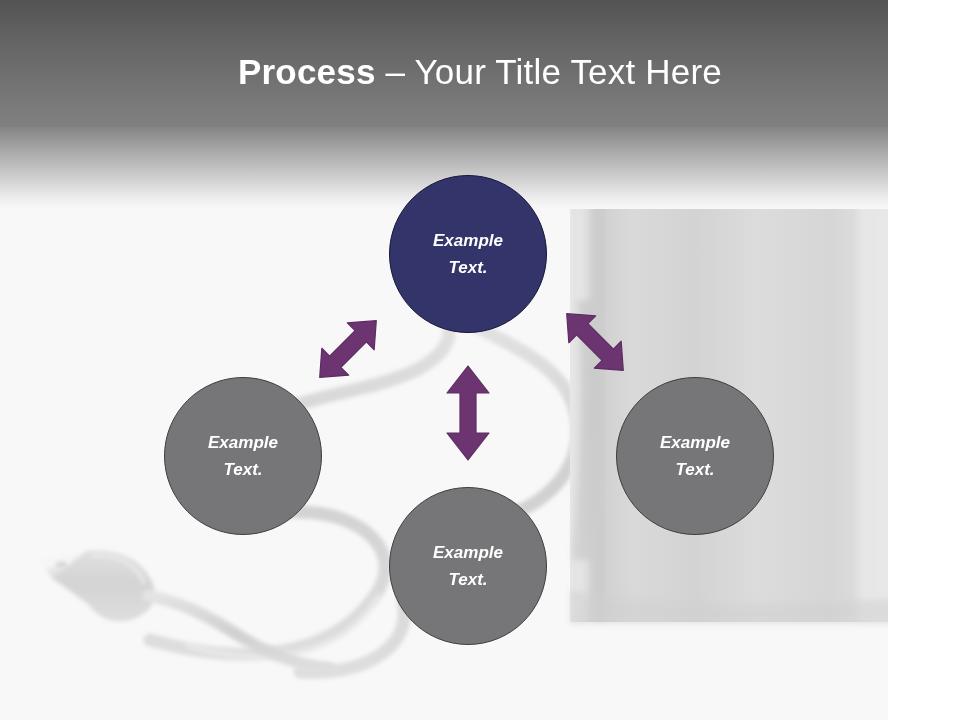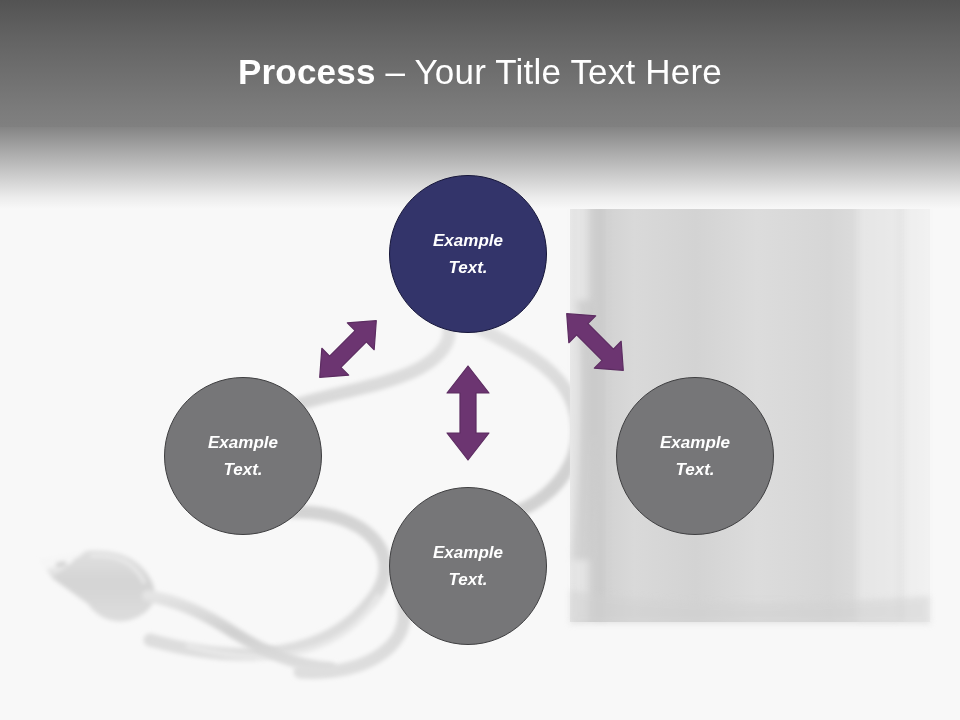--- a/index.html
+++ b/index.html
@@ -6,21 +6,21 @@
     margin: 0;
     padding: 0;
     background: #ffffff;
   }
   body {
     font-family: "Liberation Sans", sans-serif;
   }
 
   #slide {
     position: relative;
-    width: 960px;
+    width: 888px;
     height: 720px;
     overflow: hidden;
     background: #f7f7f7;
   }
 
   
   .bg-base {
     position: absolute;
     inset: 0;
     background: #f8f8f8;

